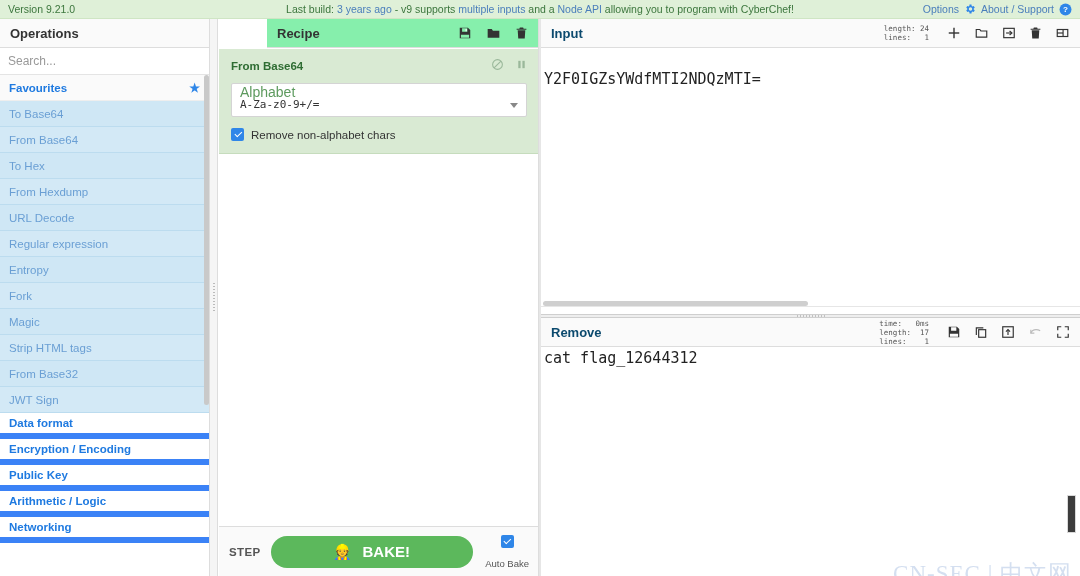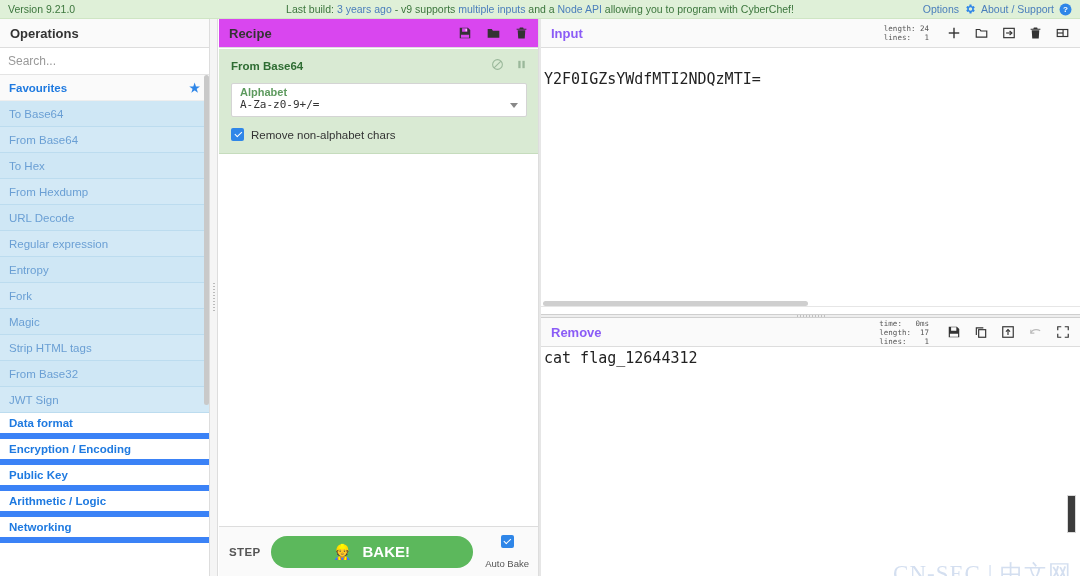--- a/index.html
+++ b/index.html
@@ -139,22 +139,23 @@
     width: 5px; height: 330px;
     background: #c9c9c9;
     border-radius: 3px;
   }
 
   
   #recipe-head {
     height: 29px;
     display: flex; align-items: center;
     padding: 0 10px;
-    background: #d946ef;
+    background: #86efac;
     border-bottom: 1px solid #ddd;
+    margin-left: 48px;
   }
   #recipe-head .t { font-size: 13px; font-weight: bold; color: #333; }
   #recipe-head .icons { margin-left: auto; display: flex; gap: 14px; align-items: center; }
   .ricon { cursor: pointer; color: #333; display: flex; }
 
   #recipe-list {
     position: absolute; top: 30px; left: 0;
     width: 320px; height: 496px;
     background: #fff;
     overflow: hidden;
@@ -172,21 +173,21 @@
   .op-card-head .ctl { margin-left: auto; display: flex; gap: 12px; align-items: center; color: #9ab89a; }
   .arg-group {
     background: #fff;
     border: 1px solid #d4d4d4;
     border-radius: 2px;
     padding: 3px 8px 4px 8px;
     display: flex; align-items: flex-end;
     position: relative;
   }
   .arg-group .col { flex: 1; }
-  .arg-label { font-size: 11px; color: #5d9a5e; line-height: 11px; font-weight: bold; }
+  .arg-label { font-size: 14px; color: #5d9a5e; line-height: 11px; }
   .arg-value {
     font-family: "DejaVu Sans Mono", monospace;
     font-size: 11px;
     color: #333;
     line-height: 14px;
   }
   .caret {
     width: 0; height: 0;
     border-left: 4px solid transparent;
     border-right: 4px solid transparent;
@@ -248,21 +249,21 @@
   #autobake .lbl { font-size: 9.5px; color: #555; }
 
   
   .io-head {
     height: 29px;
     display: flex; align-items: center;
     padding: 0 10px;
     background: #fafafa;
     border-bottom: 1px solid #ddd;
   }
-  .io-head .t { font-size: 13px; font-weight: bold; color: #8b5cf6; }
+  .io-head .t { font-size: 13px; font-weight: bold; color: #0c4a6e; }
   .io-stats {
     margin-left: auto;
     font-family: "DejaVu Sans Mono", monospace;
     font-size: 7.5px;
     color: #555;
     text-align: right;
     line-height: 9px;
     white-space: pre;
   }
   .io-icons { display: flex; gap: 13px; align-items: center; margin-left: 18px; }

